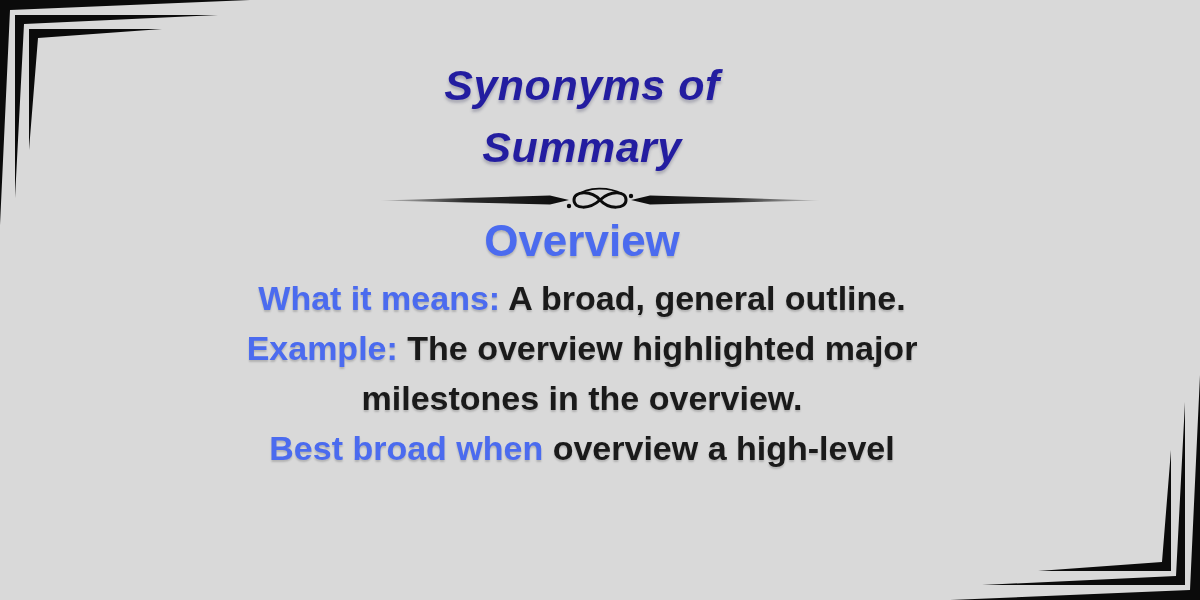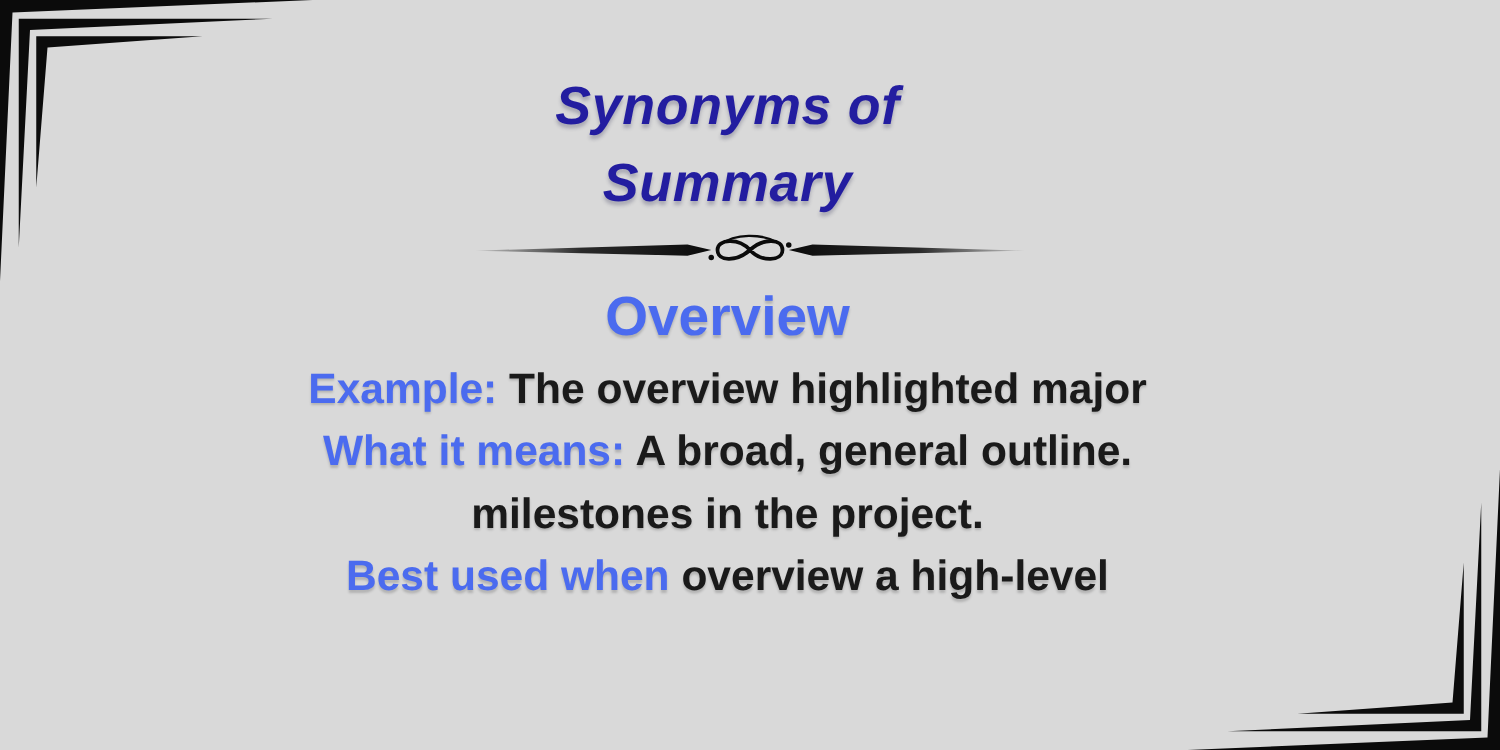--- a/index.html
+++ b/index.html
@@ -24,21 +24,20 @@
   .shifted{transform:translateX(-18px);}
   .title{
     margin-top:54px;
     font-size:43px;line-height:62px;font-weight:bold;font-style:italic;
     color:var(--title-color);
     text-shadow:0 3px 3px rgba(30,30,70,0.25);
     letter-spacing:0.5px;
   }
   .divider{margin-top:7px;width:440px;height:30px;color:var(--ink);}
   .heading{
-    margin-top:13px;
     font-size:44px;line-height:52px;font-weight:bold;
     color:var(--accent-color);
     text-shadow:0 2px 2px rgba(0,0,0,0.18);
   }
   .bodyblock{
     margin-top:6px;
     font-size:34px;line-height:50px;font-weight:bold;
     color:var(--text-color);
     text-shadow:0 2px 2px rgba(0,0,0,0.18);
   }
@@ -87,20 +86,20 @@
         <path d="M0,0 C-9,-10 -26,-9 -26,0 C-26,9 -11,10 0,0 C11,-10 26,-9 26,0 C26,9 9,10 0,0 Z" stroke-width="3"></path>
         <path d="M-24,-4 C-12,-14 10,-13 22,-6" stroke-width="1.8" stroke-linecap="round"></path>
         <circle cx="-31" cy="6" r="2.2" fill="currentColor" stroke="none"></circle>
         <circle cx="31" cy="-4" r="2.2" fill="currentColor" stroke="none"></circle>
       </g>
     </svg>
 
     <div class="heading shifted">Overview</div>
 
     <div class="bodyblock shifted">
+      <div><span class="term">What it means:</span><span> A broad, general outline.</span></div>
       <div><span class="term">Example:</span><span> The overview highlighted major</span></div>
-      <div><span class="term">What it means:</span><span> A broad, general outline.</span></div>
-      <div><span class="term"></span><span>milestones in the project.</span></div>
-      <div><span class="term">Best used when</span><span> overview a high-level</span></div>
+      <div><span class="term"></span><span>milestones in the overview.</span></div>
+      <div><span class="term">Best broad when</span><span> overview a high-level</span></div>
     </div>
 
   </div>
 </div>
 
 </body></html>

